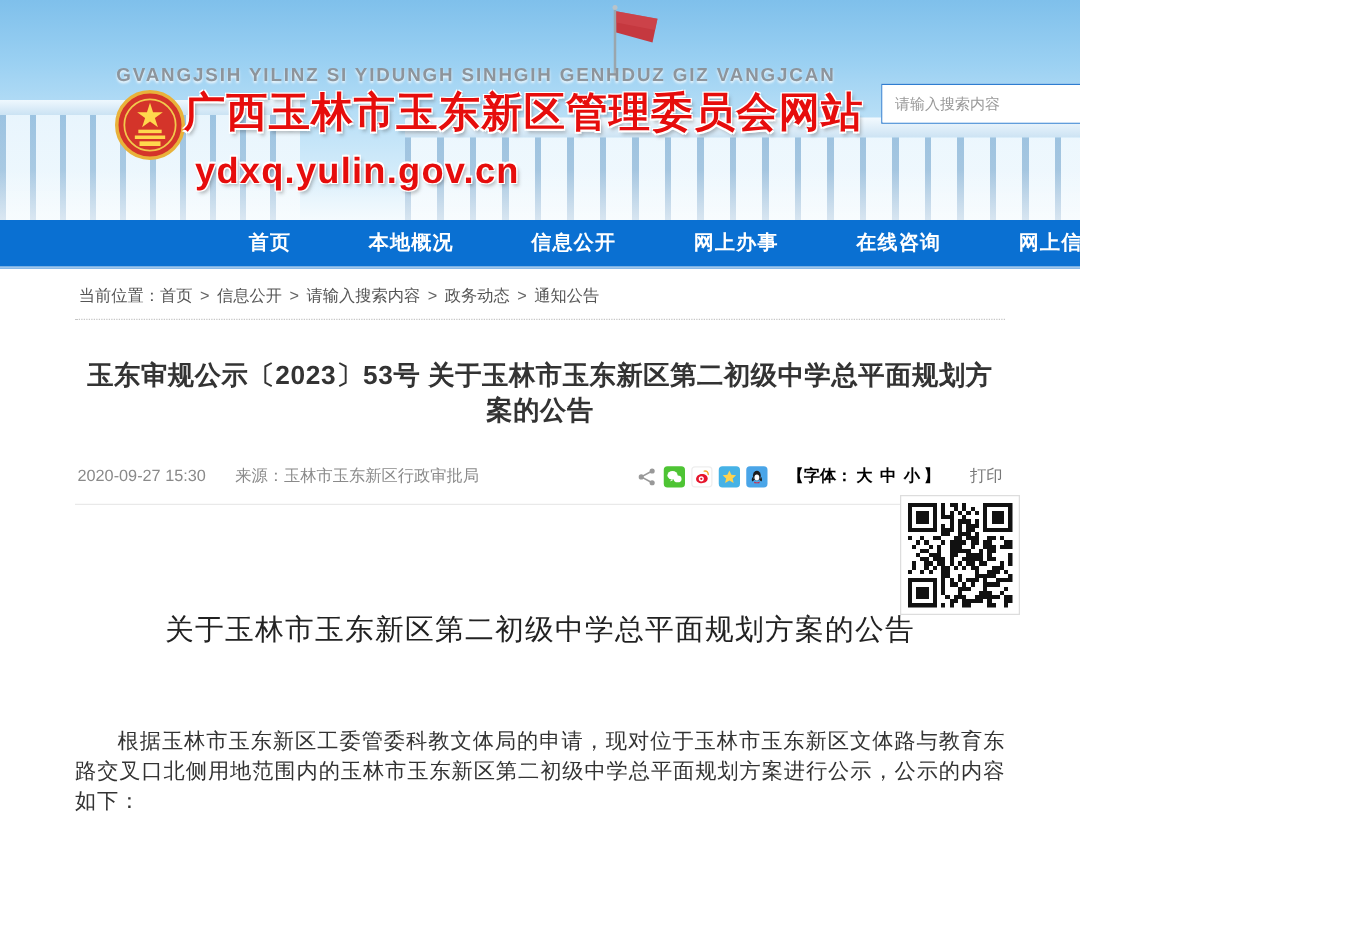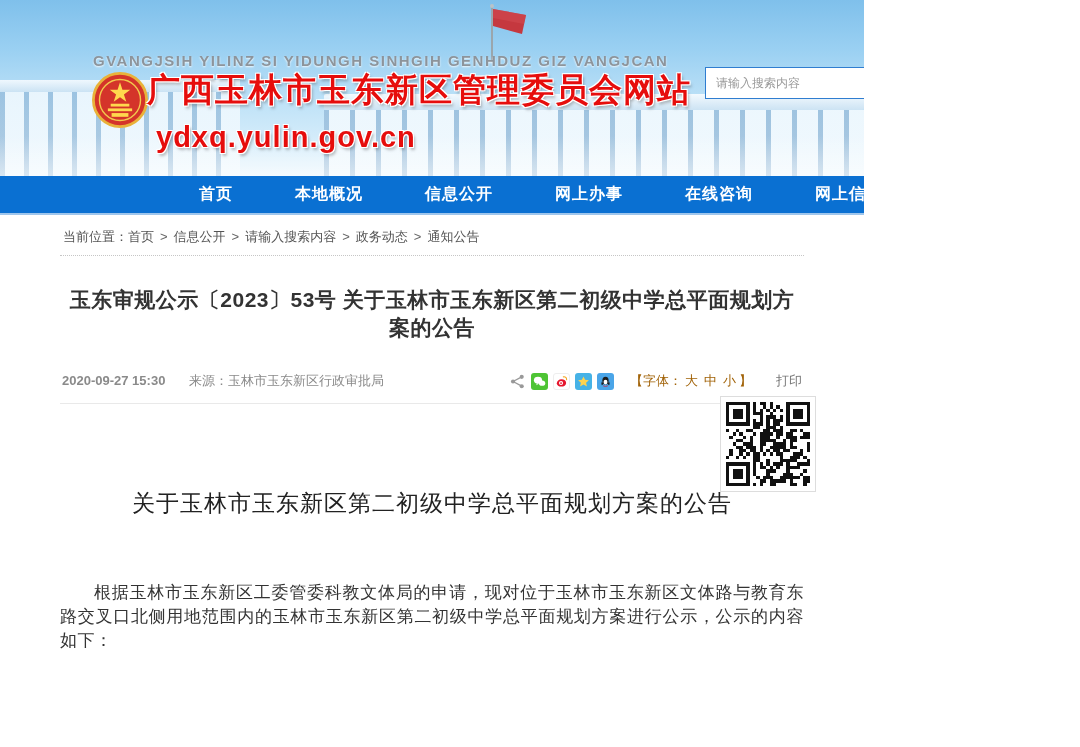--- a/index.html
+++ b/index.html
@@ -54,30 +54,30 @@
   .bc-link { cursor:pointer; }
   .bc-sep { margin:0 6px; color:#666; }
   .dotted-sep { margin:0 60px; border-bottom:1px dotted #c6c6c6; }
 
   
   .content { position:relative; margin:0 60px; }
   .article-title { margin-top:30px; text-align:center; font-size:21px; font-weight:bold;
     color:#333; letter-spacing:.5px; }
   .meta-row { margin-top:30px; display:flex; justify-content:space-between; align-items:center;
     padding:0 2px 13px 2px; border-bottom:1px solid #e9e9e9; font-size:13px; color:#8a8a8a; }
-  .meta-left .date { margin-right:20px;font-weight:bold; }
+  .meta-left .date { margin-right:20px; }
   .meta-right { display:flex; align-items:center; }
   .share-icon-btn { width:17px; height:17px; border-radius:3px; margin-left:5px; cursor:pointer;
     display:inline-flex; align-items:center; justify-content:center; flex:none; }
   .share-arrow { background:transparent; }
   .wechat { background:#4ec434; }
   .weibo  { background:#fff; border:1px solid #eee; }
   .qzone  { background:#46b2e6; }
   .qq     { background:#4aa5e8; }
-  .font-controls { margin-left:16px; color:#a16207; white-space:nowrap; }
+  .font-controls { margin-left:16px; color:#000000; white-space:nowrap;font-weight:bold; }
   .font-size-opt { cursor:pointer; margin:0 3px; }
   .print-label { margin-left:24px; color:#777; cursor:pointer; }
 
   .qr-wrap { position:absolute; left:660px; top:110px; width:96px; height:96px;
     background:#fff; border:1px solid #ddd; padding:5px; }
 
   .content-heading { margin-top:84px; text-align:center; font-family:"Liberation Serif","DejaVu Serif",serif;
     font-size:23px; font-weight:normal; color:#222; letter-spacing:1px; }
   .doc-number { margin-top:78px; text-align:center; font-family:"Liberation Serif","DejaVu Serif",serif;
     font-size:16px; color:#333; letter-spacing:1px; }

